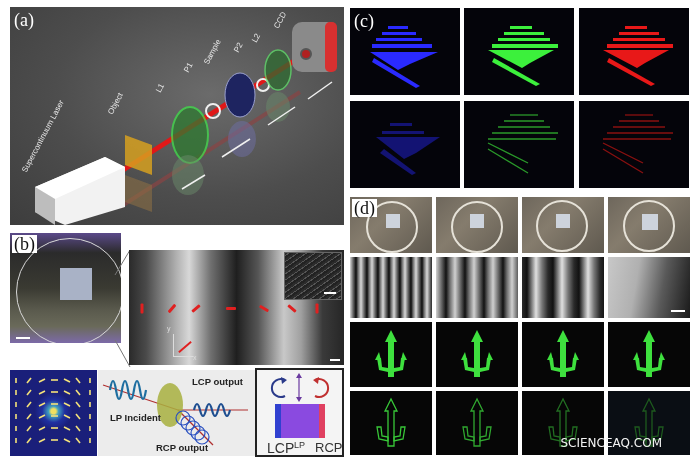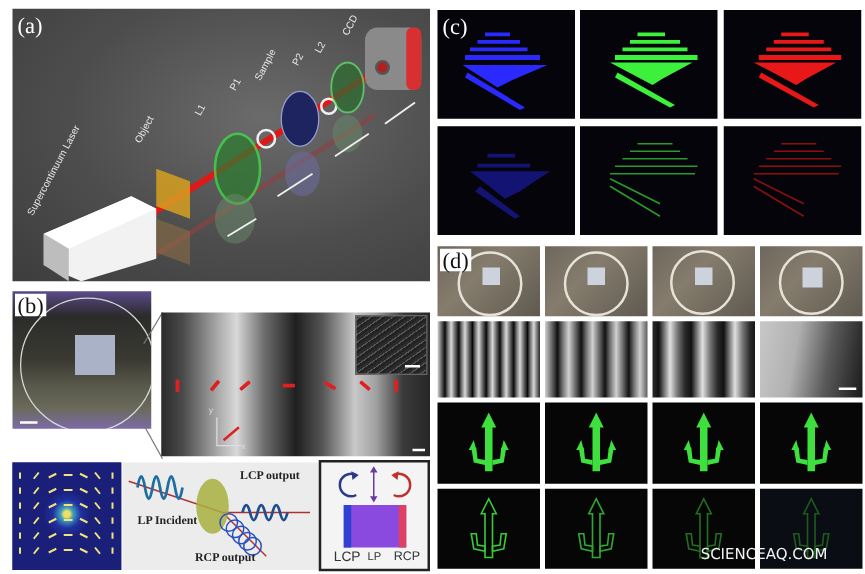--- a/index.html
+++ b/index.html
@@ -22,21 +22,21 @@
               background: linear-gradient(180deg, #5b4a8a 0%, #2b2b2b 18%, #3a3a32 50%, #5a5a4d 70%, #6a6a5a 85%, #7c6aa8 100%); }
   #pb-sem { left: 129px; top: 250px; width: 215px; height: 115px; overflow: hidden;
             background: linear-gradient(90deg, #2a2a2a 0%, #4a4a4a 8%, #b0b0b0 22%, #d8d8d8 28%, #707070 38%, #1f1f1f 50%, #555 60%, #c8c8c8 72%, #a0a0a0 80%, #3a3a3a 90%, #262626 100%); }
   #pb-inset { right: 2px; top: 2px; width: 58px; height: 48px;
               background: repeating-linear-gradient(-35deg, #222 0 2px, #555 2px 3px, #2b2b2b 3px 5px); border: 1px solid #666; }
   .rod { position: absolute; width: 10px; height: 3px; background: #e02020; border-radius: 1px; }
 
   
   #pb-map { left: 10px; top: 370px; width: 87px; height: 86px; background: #1a1f7a; overflow: hidden;
             background-image: radial-gradient(circle at 50% 48%, #f0e060 0 4%, #40a0c0 8%, #2030a0 18%, #1a1f7a 30%); }
-  #pb-diag { left: 98px; top: 370px; width: 178px; height: 86px; background: #ececec; overflow: hidden; font-family: Liberation Serif, serif; }
+  #pb-diag { left: 98px; top: 370px; width: 178px; height: 86px; background: #ececec; overflow: hidden; }
   #pb-box { left: 255px; top: 368px; width: 89px; height: 89px; background: #f4f4f4; border: 2px solid #222; }
   .diag-txt { position: absolute; font-size: 9.5px; font-weight: bold; color: #222; white-space: nowrap; }
 
   
   .c-cell { position: absolute; width: 110px; height: 87px; background: #04040a; overflow: hidden; }
 
   
   .d-cell { position: absolute; width: 82px; overflow: hidden; }
   .d-photo { background: linear-gradient(135deg, #6e675c 0%, #857c6d 40%, #5f594f 100%); }
   .d-ring { position: absolute; border: 2px solid #e6e2d8; border-radius: 50%; }
@@ -203,23 +203,23 @@
     <polygon points="24,7 30,10 25,14" fill="#2a3a8a"></polygon>
     <line x1="42" y1="5" x2="42" y2="30" stroke="#6a3aa0" stroke-width="1.2"></line>
     <polygon points="39,8 42,3 45,8" fill="#6a3aa0"></polygon>
       <polygon points="39,27 42,32 45,27" fill="#6a3aa0"></polygon>
     <path d="M58,10 a9,9 0 1,1 0,16" fill="none" stroke="#c03030" stroke-width="2"></path>
     <polygon points="62,7 56,10 61,14" fill="#c03030"></polygon>
     <rect x="18" y="34" width="50" height="34" fill="#8a4ae0"></rect>
     <rect x="18" y="34" width="6" height="34" fill="#3040d0"></rect>
     <rect x="62" y="34" width="6" height="34" fill="#e04060"></rect>
   </svg>
-  <span class="abs" style="left:10px;top:70px;font-size:11px;color:#333">LCP</span>
+  <span class="abs" style="left:10px;top:70px;font-size:14px;color:#333">LCP</span>
   <span class="abs" style="left:37px;top:70px;font-size:9px;color:#333">LP</span>
-  <span class="abs" style="left:58px;top:70px;font-size:10px;color:#333">RCP</span>
+  <span class="abs" style="left:58px;top:70px;font-size:13px;color:#333">RCP</span>
 </div>
 
 <div class="c-cell" style="left:350px;top:8px">
   <svg width="110" height="87">
       <g fill="#2a2aff">
         <rect x="38" y="18" width="20" height="3"></rect>
         <rect x="32" y="24" width="34" height="3"></rect>
         <rect x="26" y="30" width="46" height="3"></rect>
         <rect x="22" y="36" width="60" height="4"></rect>
         <polygon points="20,44 88,44 60,56 48,62"></polygon>

